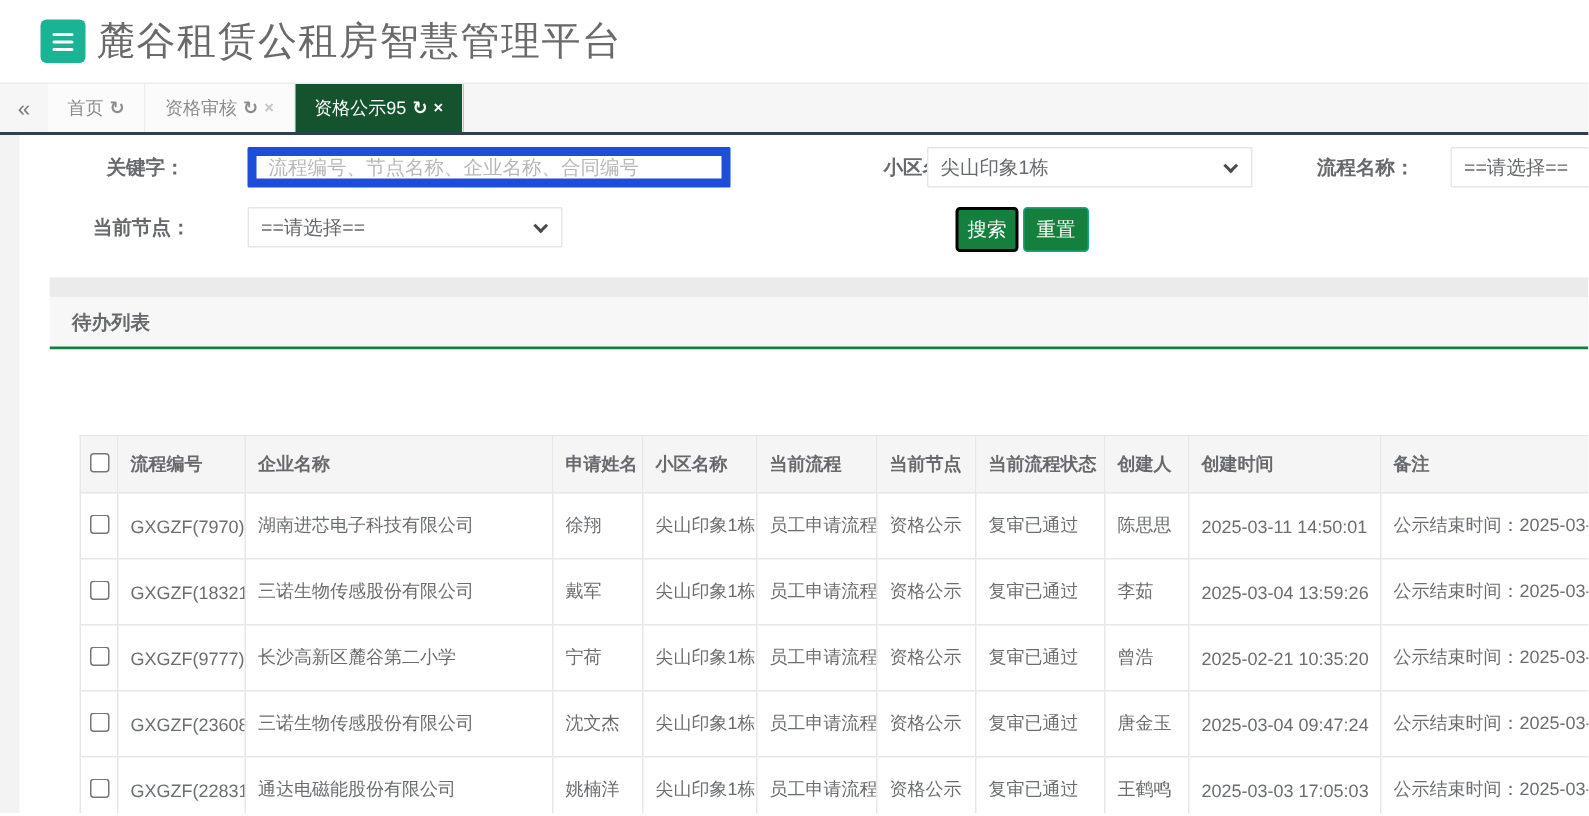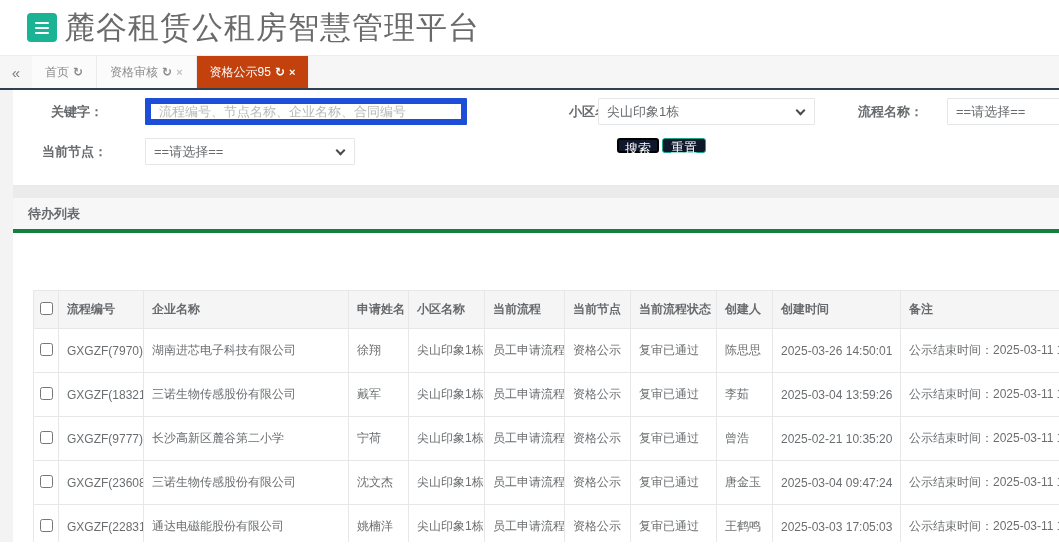--- a/index.html
+++ b/index.html
@@ -6,59 +6,59 @@
   html,body { width:1059px; height:544px; overflow:hidden; }
   body {
     font-family: "Liberation Sans", "DejaVu Sans", sans-serif;
     background:#ffffff; color:#676a6c; font-size:13px;
   }
   
   .top-header { height:55px; background:#fff; display:flex; align-items:center; padding-left:27px; }
   .menu-btn { width:30px; height:29px; background:#1ab394; border-radius:4px;
               display:flex; flex-direction:column; justify-content:center; align-items:center; gap:3px; cursor:pointer; }
   .menu-btn i { display:block; width:14px; height:2px; background:#fff; border-radius:1px; }
-  .app-title { font-size:31px; color:#6a6a6a; margin-left:7px; letter-spacing:1px; font-weight:400; }
+  .app-title { font-size:26px; color:#6a6a6a; margin-left:7px; letter-spacing:1px; font-weight:400; }
   
   .tabbar { height:35px; background:#f6f6f6; border-top:1px solid #ededed;
             border-bottom:2px solid #2f4050; display:flex; align-items:stretch; }
   .collapse-btn { width:32px; display:flex; align-items:center; justify-content:center;
                   color:#7a7a7a; font-size:15px; cursor:pointer; }
   .tab { display:flex; align-items:center; gap:4px; padding:0 13px; font-size:12px;
          color:#8c8c8c; background:#fbfbfb; border-right:1px solid #ececec; cursor:pointer; white-space:nowrap; }
   .tab .refresh { font-size:12px; font-weight:bold; color:#8c8c8c; }
   .tab .close { font-size:11px; color:#c3c3c3; font-weight:bold; }
-  .tab.active { background:#c2410c; color:#fff;text-align:center; }
+  .tab.active { background:#14532d; color:#fff;text-align:center; }
   .tab.active .refresh, .tab.active .close { color:#fff; }
   
-  .page { display:flex; height:452px; }
+  .page { display:flex; height:452px;gap:20px; }
   .left-strip { width:13px; background:#f3f3f4; }
   .main { flex:1; background:#fff; position:relative; overflow:hidden; }
   
   .search-panel { position:relative; height:96px; background:#fff; border-bottom:1px solid #e7eaec; }
   .f-label { position:absolute; height:27px; line-height:27px; font-weight:bold;
              font-size:13px; color:#676a6c; text-align:right; }
   .f-input, .f-select { position:absolute; height:27px; border:6px solid #1d4ed8; background:#fff;
              font-size:13px; color:#676a6c; padding:0 8px; border-radius:1px;
              font-family:"Liberation Sans","DejaVu Sans",sans-serif; }
   .f-input::placeholder { color:#b8b8b8; }
   .sel-wrap { position:absolute; height:27px; }
   .sel-wrap select { width:100%; height:100%; border:1px solid #e5e6e7; background:#fff;
              font-size:13px; color:#676a6c; padding:0 22px 0 8px; appearance:none;
              -webkit-appearance:none; border-radius:1px;
              font-family:"Liberation Sans","DejaVu Sans",sans-serif; }
   .caret { position:absolute; right:11px; top:9px; width:7px; height:7px;
            border-right:2px solid #4a4a4a; border-bottom:2px solid #4a4a4a;
            transform:rotate(45deg); pointer-events:none; }
-  .btn { position:absolute; height:15px; background:#0f172a; color:#fff; font-size:13px;
+  .btn { position:absolute; height:30px; background:#15803d; color:#fff; font-size:13px;
          border:1px solid #18a689; border-radius:3px; cursor:pointer; padding:0 8px;
          font-family:"Liberation Sans","DejaVu Sans",sans-serif; }
   .btn.focused { border:2px solid #000; padding:0 6px; }
   
   .gap-band { height:12px; background:#ebebeb; }
-  .panel-title { height:35px; background:#f7f7f8; border-bottom:4px solid #15803d;
+  .panel-title { height:35px; background:#f7f7f8; border-bottom:2px solid #15803d;
                  display:flex; align-items:center; padding-left:15px;
                  font-size:13px; font-weight:bold; color:#676a6c; }
   .panel-body { background:#fff; padding:57px 0 0 20px; }
   
   table { border-collapse:collapse; table-layout:fixed; width:1089px; font-size:12px; }
   th, td { border:1px solid #e7e7e7; padding:0 8px; white-space:nowrap; overflow:hidden; text-align:left; }
   th { height:38px; background:#f5f5f6; color:#676a6c; font-weight:bold; font-size:12px; }
   td { height:44px; color:#6b6e70; }
   .col-check { text-align:center; padding:0; }
   input[type=checkbox] { width:13px; height:13px; cursor:pointer; }
@@ -169,21 +169,21 @@
           <tr>
             <td class="col-check"><input type="checkbox" style=""></td>
             <td>GXGZF(7970)</td>
             <td>湖南进芯电子科技有限公司</td>
             <td>徐翔</td>
             <td>尖山印象1栋</td>
             <td>员工申请流程</td>
             <td>资格公示</td>
             <td>复审已通过</td>
             <td>陈思思</td>
-            <td>2025-03-26 14:50:01</td>
+            <td>2025-03-11 14:50:01</td>
             <td>公示结束时间：2025-03-11 15:37:18</td>
           </tr>
           <tr>
             <td class="col-check"><input type="checkbox" style=""></td>
             <td>GXGZF(18321)</td>
             <td>三诺生物传感股份有限公司</td>
             <td>戴军</td>
             <td>尖山印象1栋</td>
             <td>员工申请流程</td>
             <td>资格公示</td>

